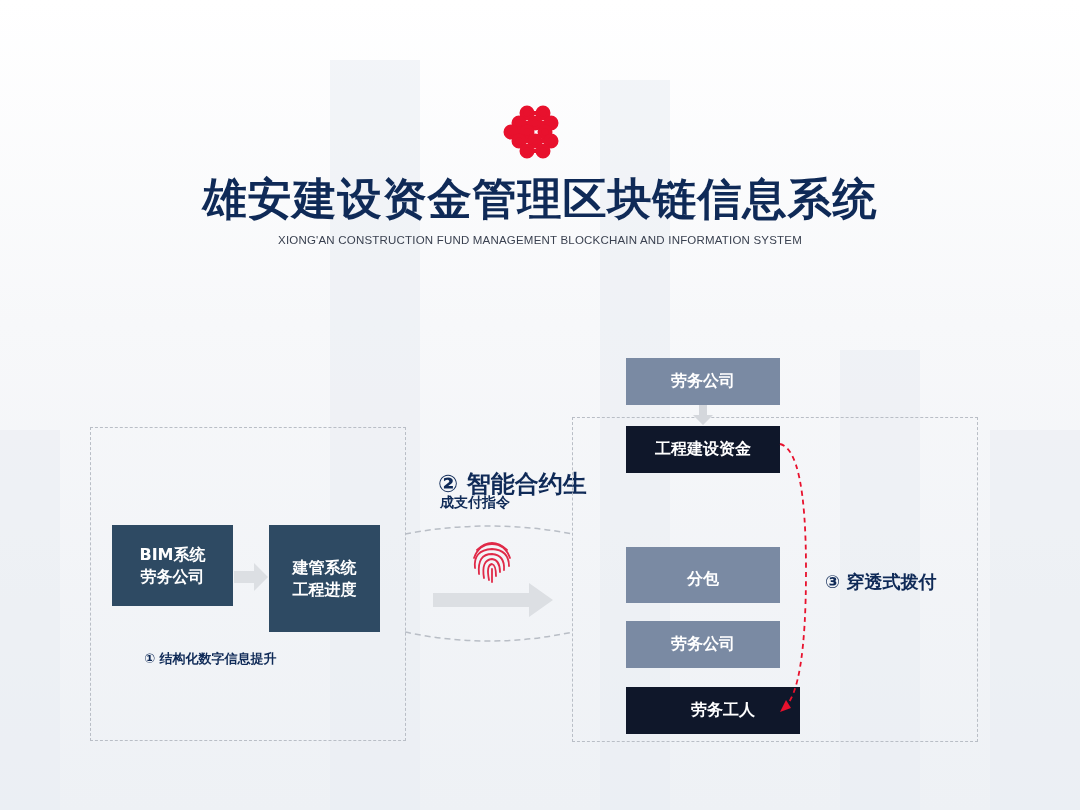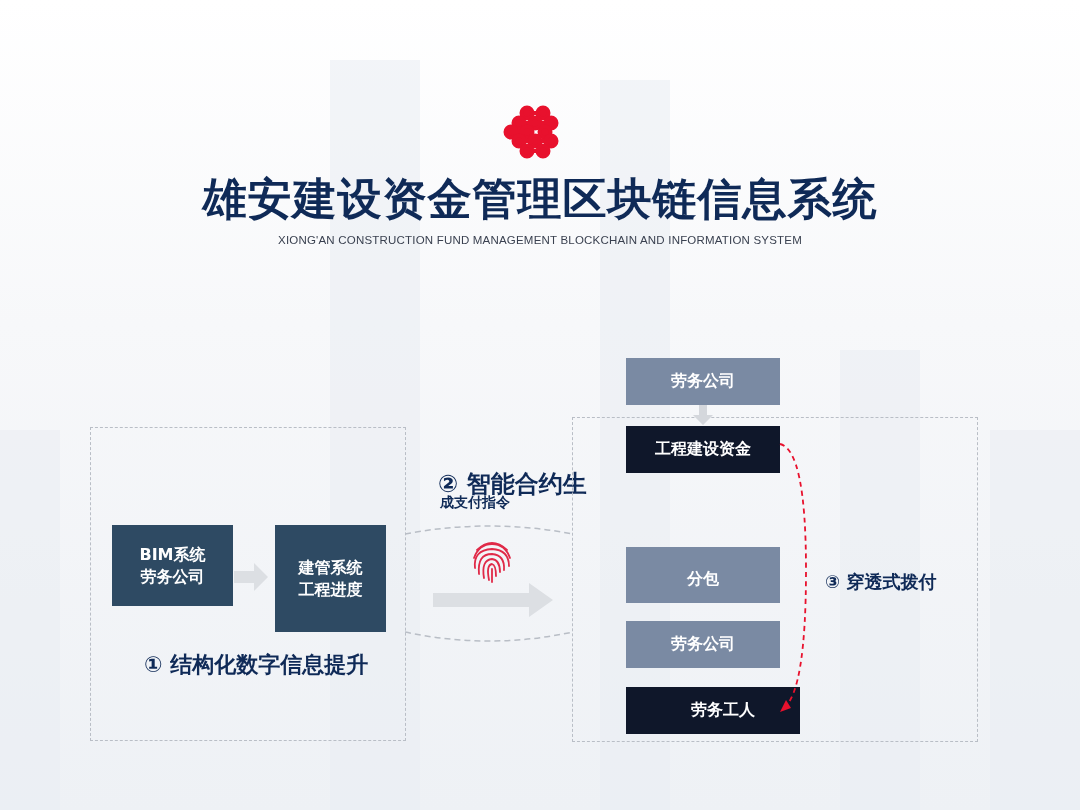--- a/index.html
+++ b/index.html
@@ -5,21 +5,21 @@
   html,body{margin:0;padding:0;}
   body{width:1080px;height:810px;position:relative;overflow:hidden;
     background:linear-gradient(180deg,#ffffff 0%,#f7f8fa 40%,#eef1f5 100%);
     font-family:"DejaVu Sans","Liberation Sans",sans-serif;}
   .bg-building{position:absolute;background:#e9edf2;opacity:.55;}
   .abs{position:absolute;}
   .title{left:0;width:1080px;top:170px;text-align:center;font-size:44px;font-weight:bold;color:#0f2a57;letter-spacing:1px;}
   .subtitle{left:0;width:1080px;top:234px;text-align:center;font-size:11.5px;color:#3a4150;letter-spacing:.2px;font-family:"Liberation Sans",sans-serif;}
   .dash{border:1.5px dashed #b9bec6;}
   .dark-box{background:#2e4a63;color:#fff;font-size:16px;font-weight:bold;display:flex;flex-direction:column;align-items:center;justify-content:center;line-height:22px;}
-  .step-label{color:#0f2a57;font-weight:bold;font-size:22px;}
+  .step-label{color:#0f2a57;font-weight:bold;font-size:13px;}
   .flow-box{left:626px;width:154px;height:47px;color:#fff;font-size:16px;font-weight:bold;display:flex;align-items:center;justify-content:center;}
   .gray{background:#7a8aa3;}
   .red{background:#0f172a;}
 </style>
 </head>
 <body>
 
 <div class="bg-building" style="left:330px;top:60px;width:90px;height:750px;"></div>
 <div class="bg-building" style="left:600px;top:80px;width:70px;height:730px;"></div>
 <div class="bg-building" style="left:0;top:430px;width:60px;height:380px;"></div>
@@ -53,21 +53,21 @@
 <div class="abs subtitle">XIONG'AN CONSTRUCTION FUND MANAGEMENT BLOCKCHAIN AND INFORMATION SYSTEM</div>
 
 <div class="abs dash" style="left:90px;top:427px;width:314px;height:312px;"></div>
 <div class="abs dark-box" style="left:112px;top:525px;width:121px;height:81px;">
   <span>BIM系统</span>
   <span>劳务公司</span>
 </div>
 <svg class="abs" style="left:234px;top:563px;" width="34" height="28" viewBox="0 0 34 28">
     <path d="M0 8 H20 V0 L34 14 L20 28 V20 H0 Z" fill="#dcdfe3"></path>
   </svg>
-<div class="abs dark-box" style="left:269px;top:525px;width:111px;height:107px;margin-left:6px;">
+<div class="abs dark-box" style="left:269px;top:525px;width:111px;height:107px;">
   <span>建管系统</span>
   <span>工程进度</span>
 </div>
 <div class="abs step-label" style="left:144px;top:650px;">① 结构化数字信息提升</div>
 
 <div class="abs step-label" style="left:438px;top:468px;font-size:24px;">② 智能合约生</div>
 <div class="abs step-label" style="left:440px;top:494px;font-size:14px;">成支付指令</div>
 <svg class="abs" style="left:405px;top:520px;" width="168" height="20">
     <path d="M0 14 Q84 -2 168 14" fill="none" stroke="#b9bec6" stroke-width="1.5" stroke-dasharray="6 4"></path>
   </svg>

